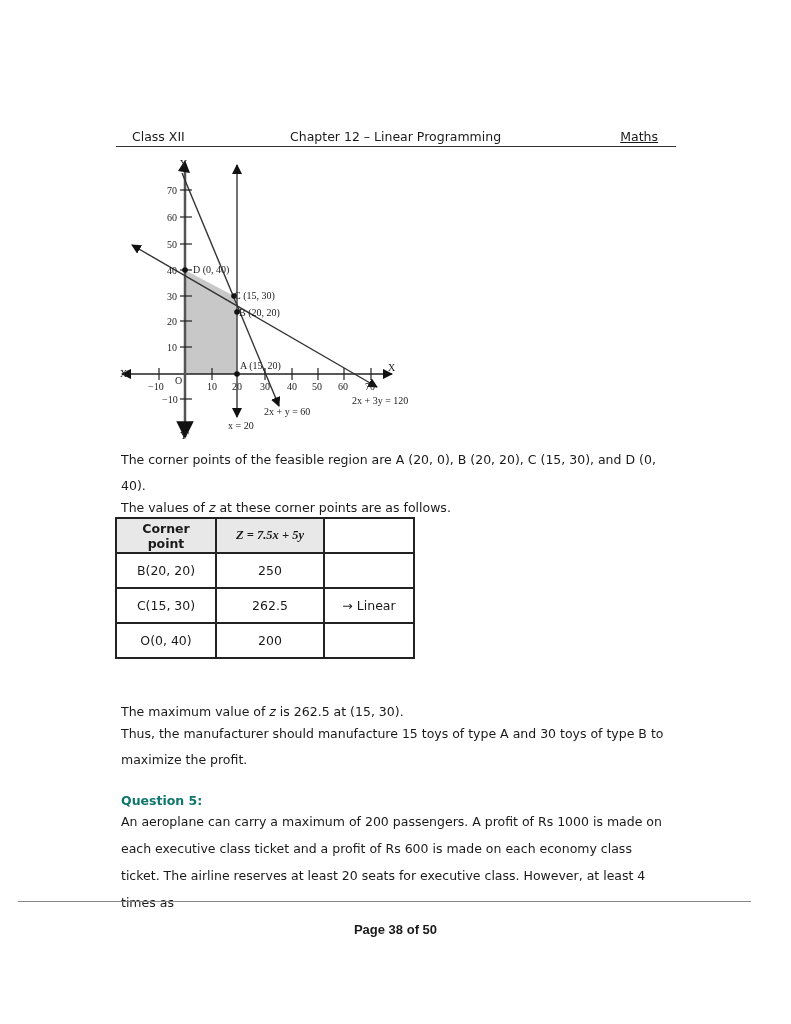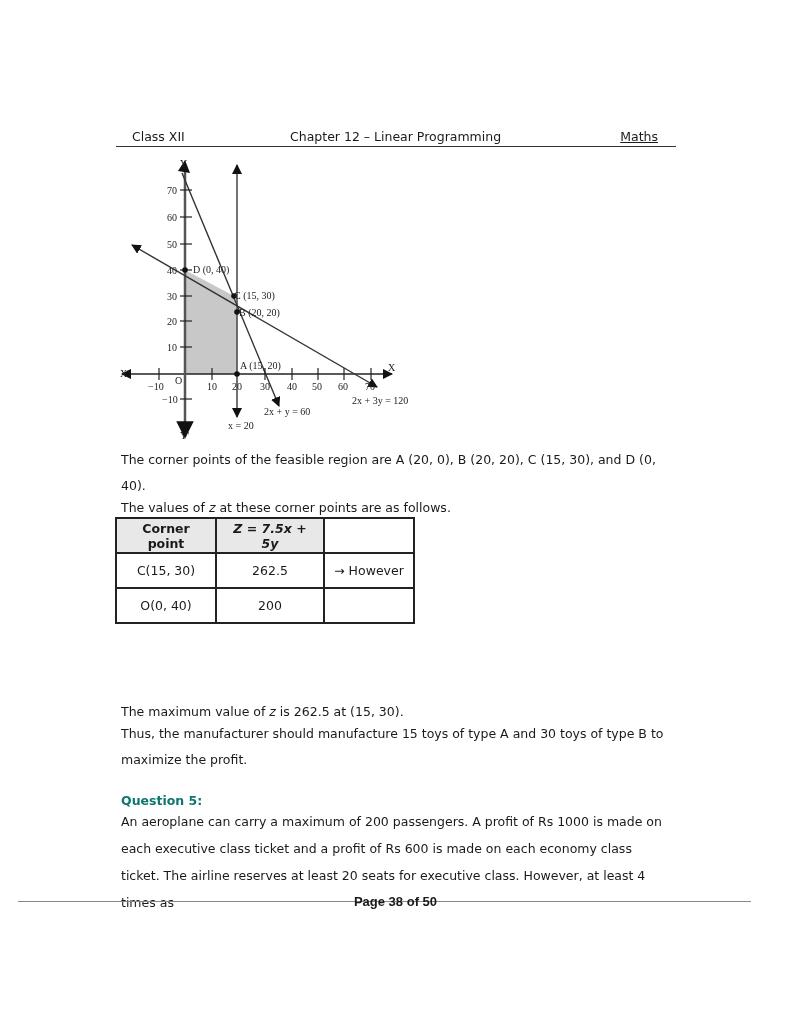--- a/index.html
+++ b/index.html
@@ -11,21 +11,21 @@
   .h-right { right: 18px; text-decoration: underline; }
   .graph { position: absolute; left: 112px; top: 155px; width: 310px; height: 290px; }
   .graph text { font-family: "Liberation Serif", serif; font-size: 10px; fill: #222; }
   .p { position: absolute; left: 121px; font-size: 12.5px; line-height: 26px; margin: 0; width: 545px; }
   table.zt { position: absolute; left: 115px; top: 517px; border-collapse: collapse; font-size: 12.5px; }
   table.zt td, table.zt th { border: 2px solid #222; height: 33px; text-align: center; padding: 0 6px; }
   table.zt th { background: #e8e8e8; font-weight: bold; }
   .c1 { width: 86px; } .c2 { width: 94px; } .c3 { width: 76px; }
   .qtitle { color: #0f766e; font-weight: bold; }
   .footer-line { position: absolute; left: 18px; top: 901px; width: 733px; height: 0; border-top: 1.5px solid #888; }
-  .footer { position: absolute; left: 0; top: 894px; width: 791px; text-align: center; font-size: 13px; font-weight: bold; font-family: "Liberation Sans", sans-serif; }
+  .footer { position: absolute; left: 0; top: 922px; width: 791px; text-align: center; font-size: 13px; font-weight: bold; font-family: "Liberation Sans", sans-serif; }
 </style>
 </head>
 <body>
 
 <div class="header">
   <span class="h-left">Class XII</span>
   <span class="h-center">Chapter 12 – Linear Programming</span>
   <span class="h-right">Maths</span>
 </div>
 
@@ -109,27 +109,32 @@
   <text x="116" y="274">x = 20</text>
 </svg>
 
 <p class="p" style="top:447px;">The corner points of the feasible region are A (20, 0), B (20, 20), C (15, 30), and D (0, 40).</p>
 <p class="p" style="top:495px;"><span>The values of </span><i>z</i><span> at these corner points are as follows.</span></p>
 
 <table class="zt">
   <tbody>
       <tr>
     <th class="c1">Corner point</th>
-    <th class="c2" style="font-style:italic;">Z = 7.5x + 5y</th>
+    <th class="c2" style="font-style:italic;font-family:Liberation Serif, serif;">Z = 7.5x + 5y</th>
     <th class="c3" style="background:#fff;"></th>
+  </tr>
+  <tr>
+    <td>B(20, 20)</td>
+    <td>250</td>
+    <td></td>
   </tr>
   <tr>
     <td>C(15, 30)</td>
     <td>262.5</td>
-    <td>→ However</td>
+    <td>→ Linear</td>
   </tr>
   <tr>
     <td>O(0, 40)</td>
     <td>200</td>
     <td></td>
   </tr>
 </tbody>
   </table>
 
 <p class="p" style="top:699px;"><span>The maximum value of </span><i>z</i><span> is 262.5 at (15, 30).</span></p>

